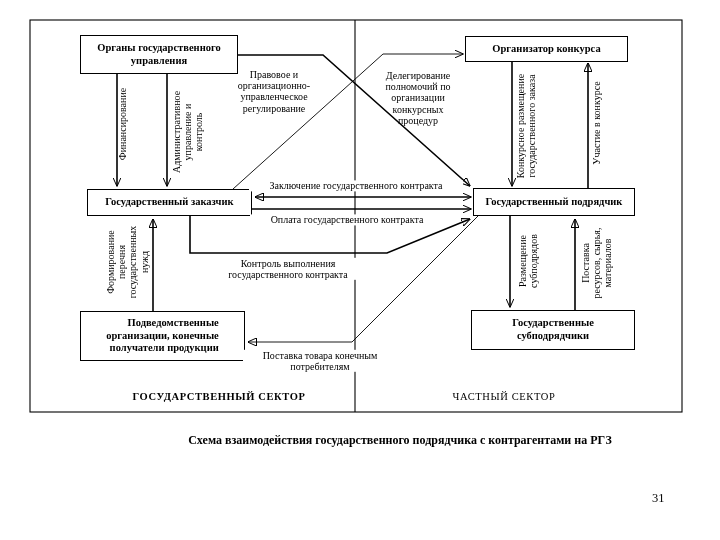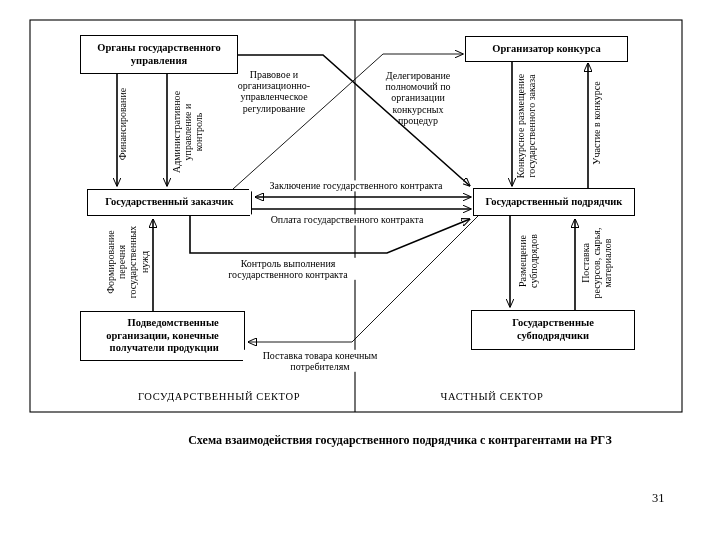--- a/index.html
+++ b/index.html
@@ -117,21 +117,21 @@
   <div class="lbl hlbl" style="left:356px;top:186px;width:210px;">Заключение государственного контракта</div>
 
   <div class="lbl hlbl" style="left:288px;top:269px;width:150px;">Контроль выполнения
 государственного контракта</div>
 
   <div class="lbl hlbl" style="left:347px;top:220px;width:190px;">Оплата государственного контракта</div>
 
   <div class="lbl hlbl" style="left:320px;top:361px;width:150px;">Поставка товара конечным
 потребителям</div>
 
-  <div class="sector" style="left:219px;top:396px;">ГОСУДАРСТВЕННЫЙ СЕКТОР</div>
+  <div class="sector" style="left:219px;top:396px;font-weight:bold;">ГОСУДАРСТВЕННЫЙ СЕКТОР</div>
 
-  <div class="sector" style="left:492px;top:396px;">ЧАСТНЫЙ СЕКТОР</div>
+  <div class="sector" style="left:504px;top:396px;">ЧАСТНЫЙ СЕКТОР</div>
 
   <div class="caption">Схема взаимодействия государственного подрядчика с контрагентами на РГЗ</div>
 
   <div class="pagenum">31</div>
 
 </div>
 
 </body></html>

